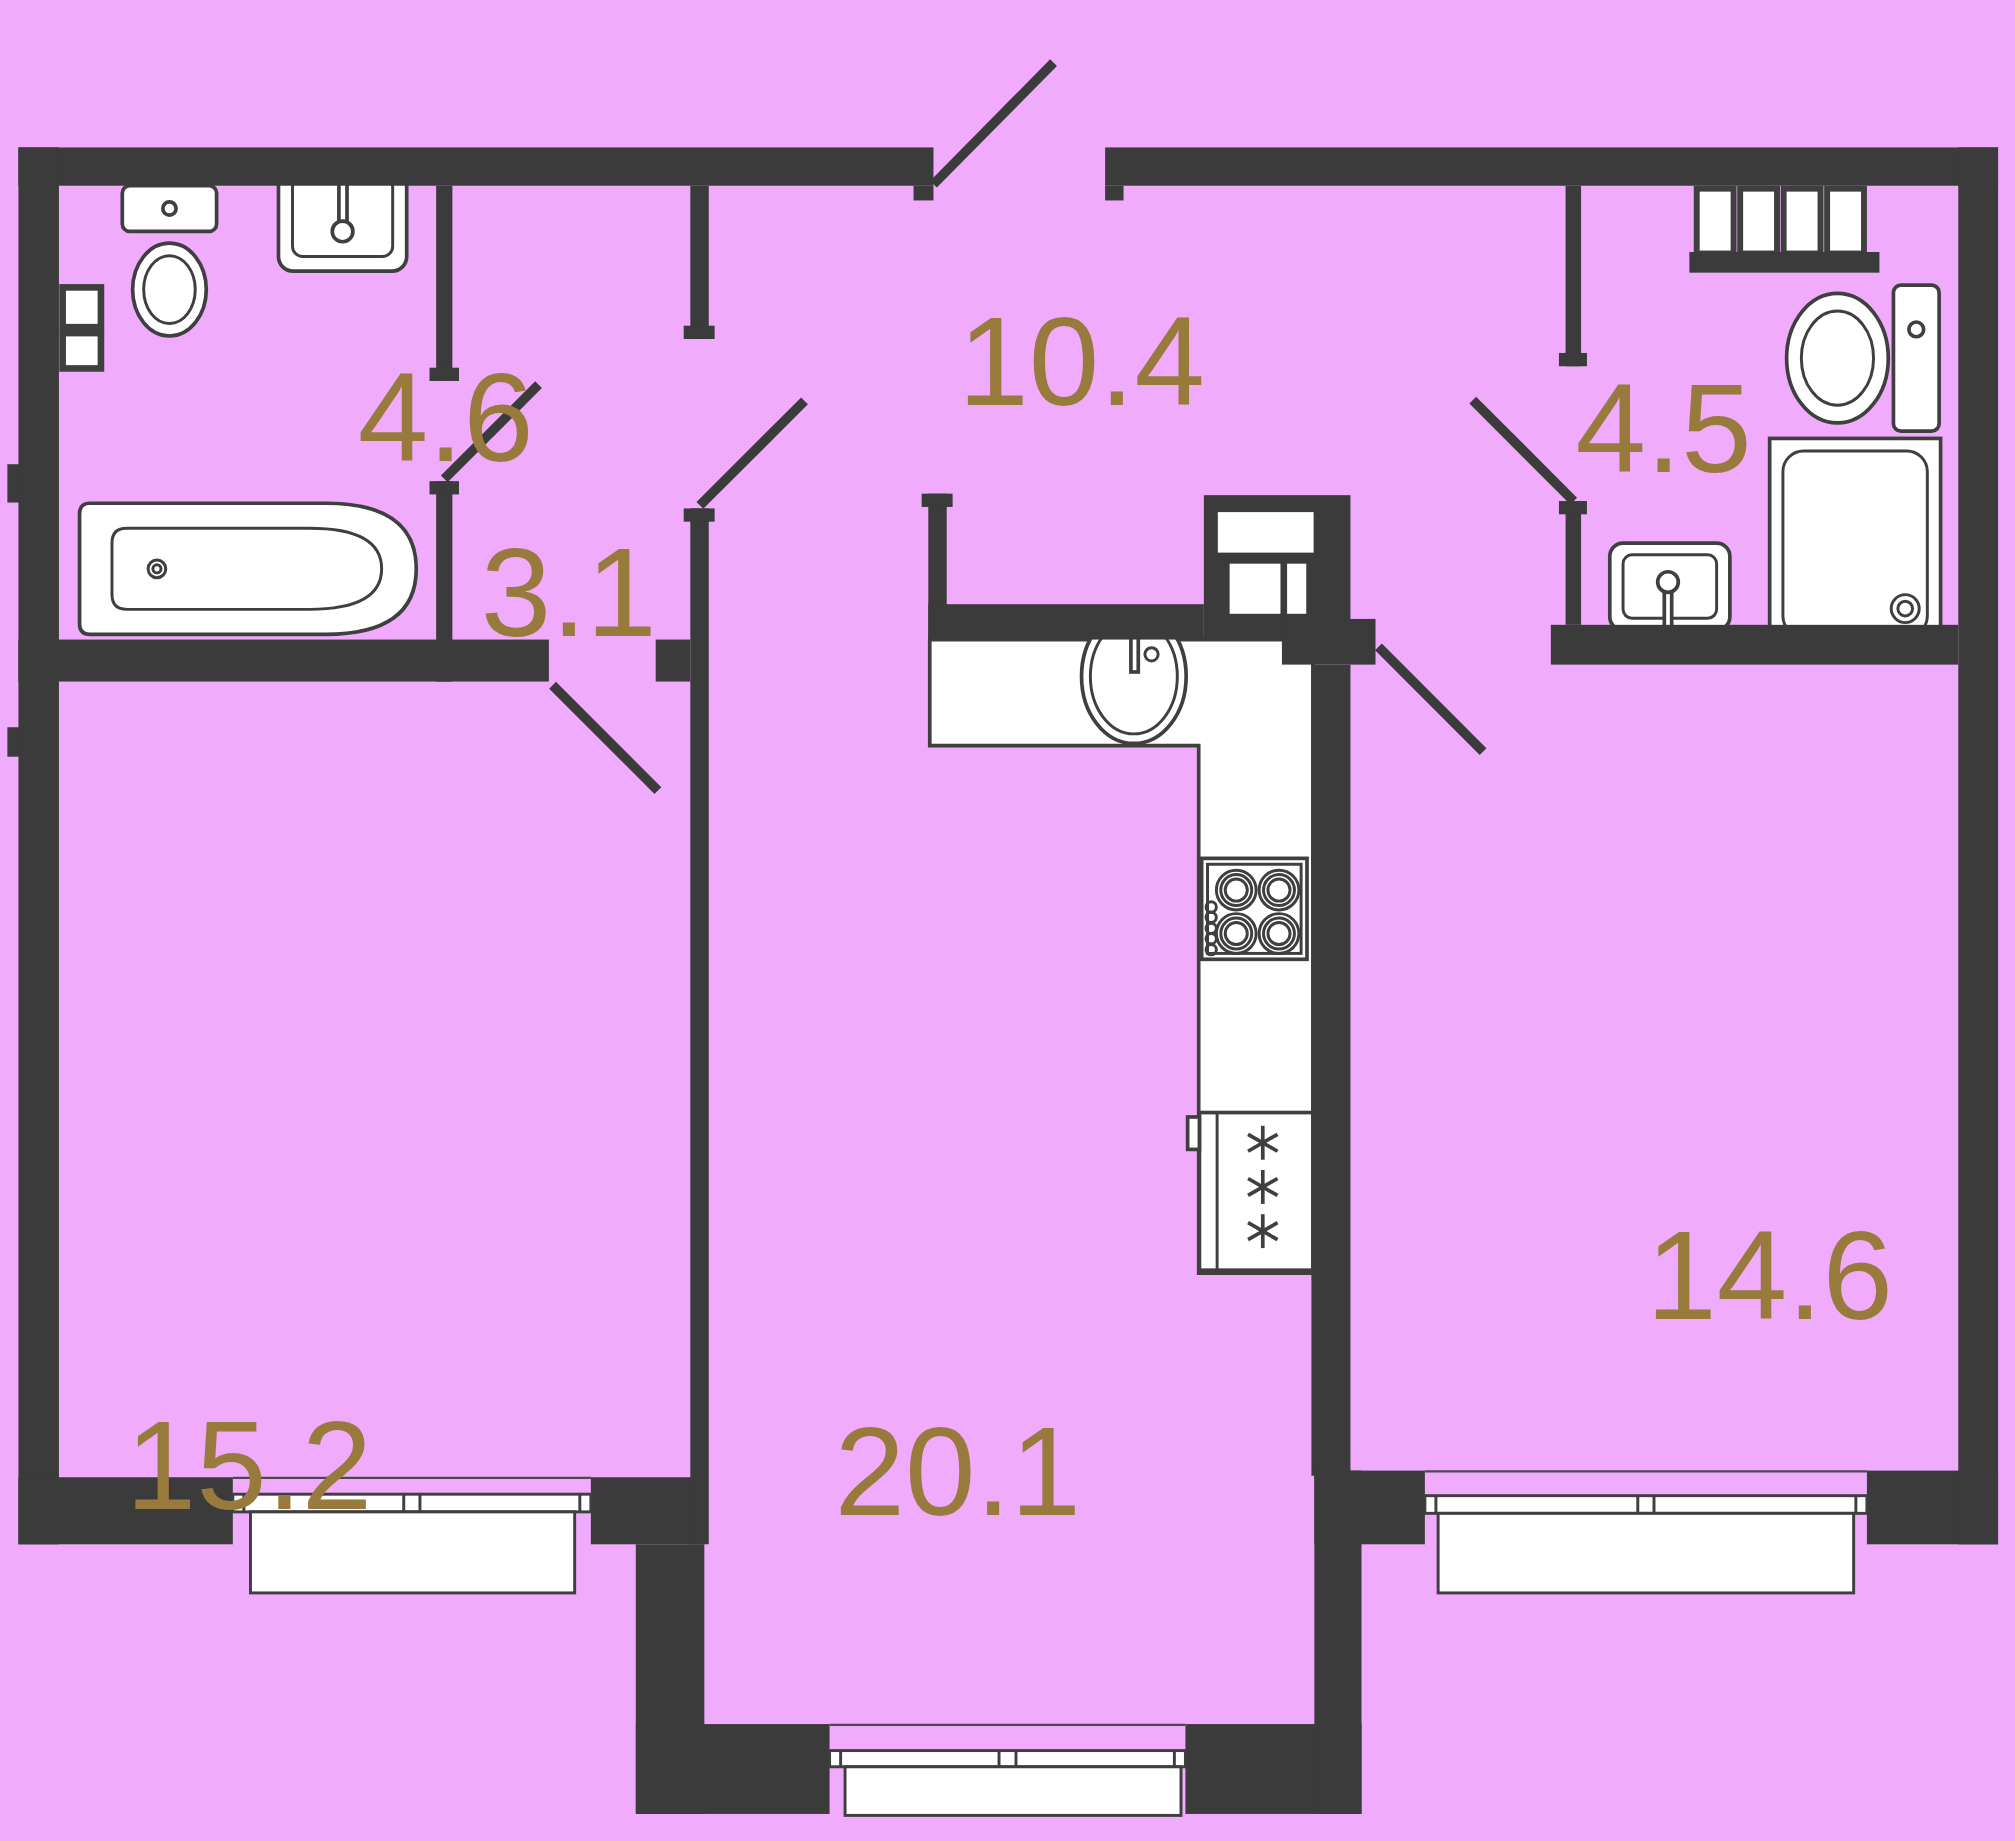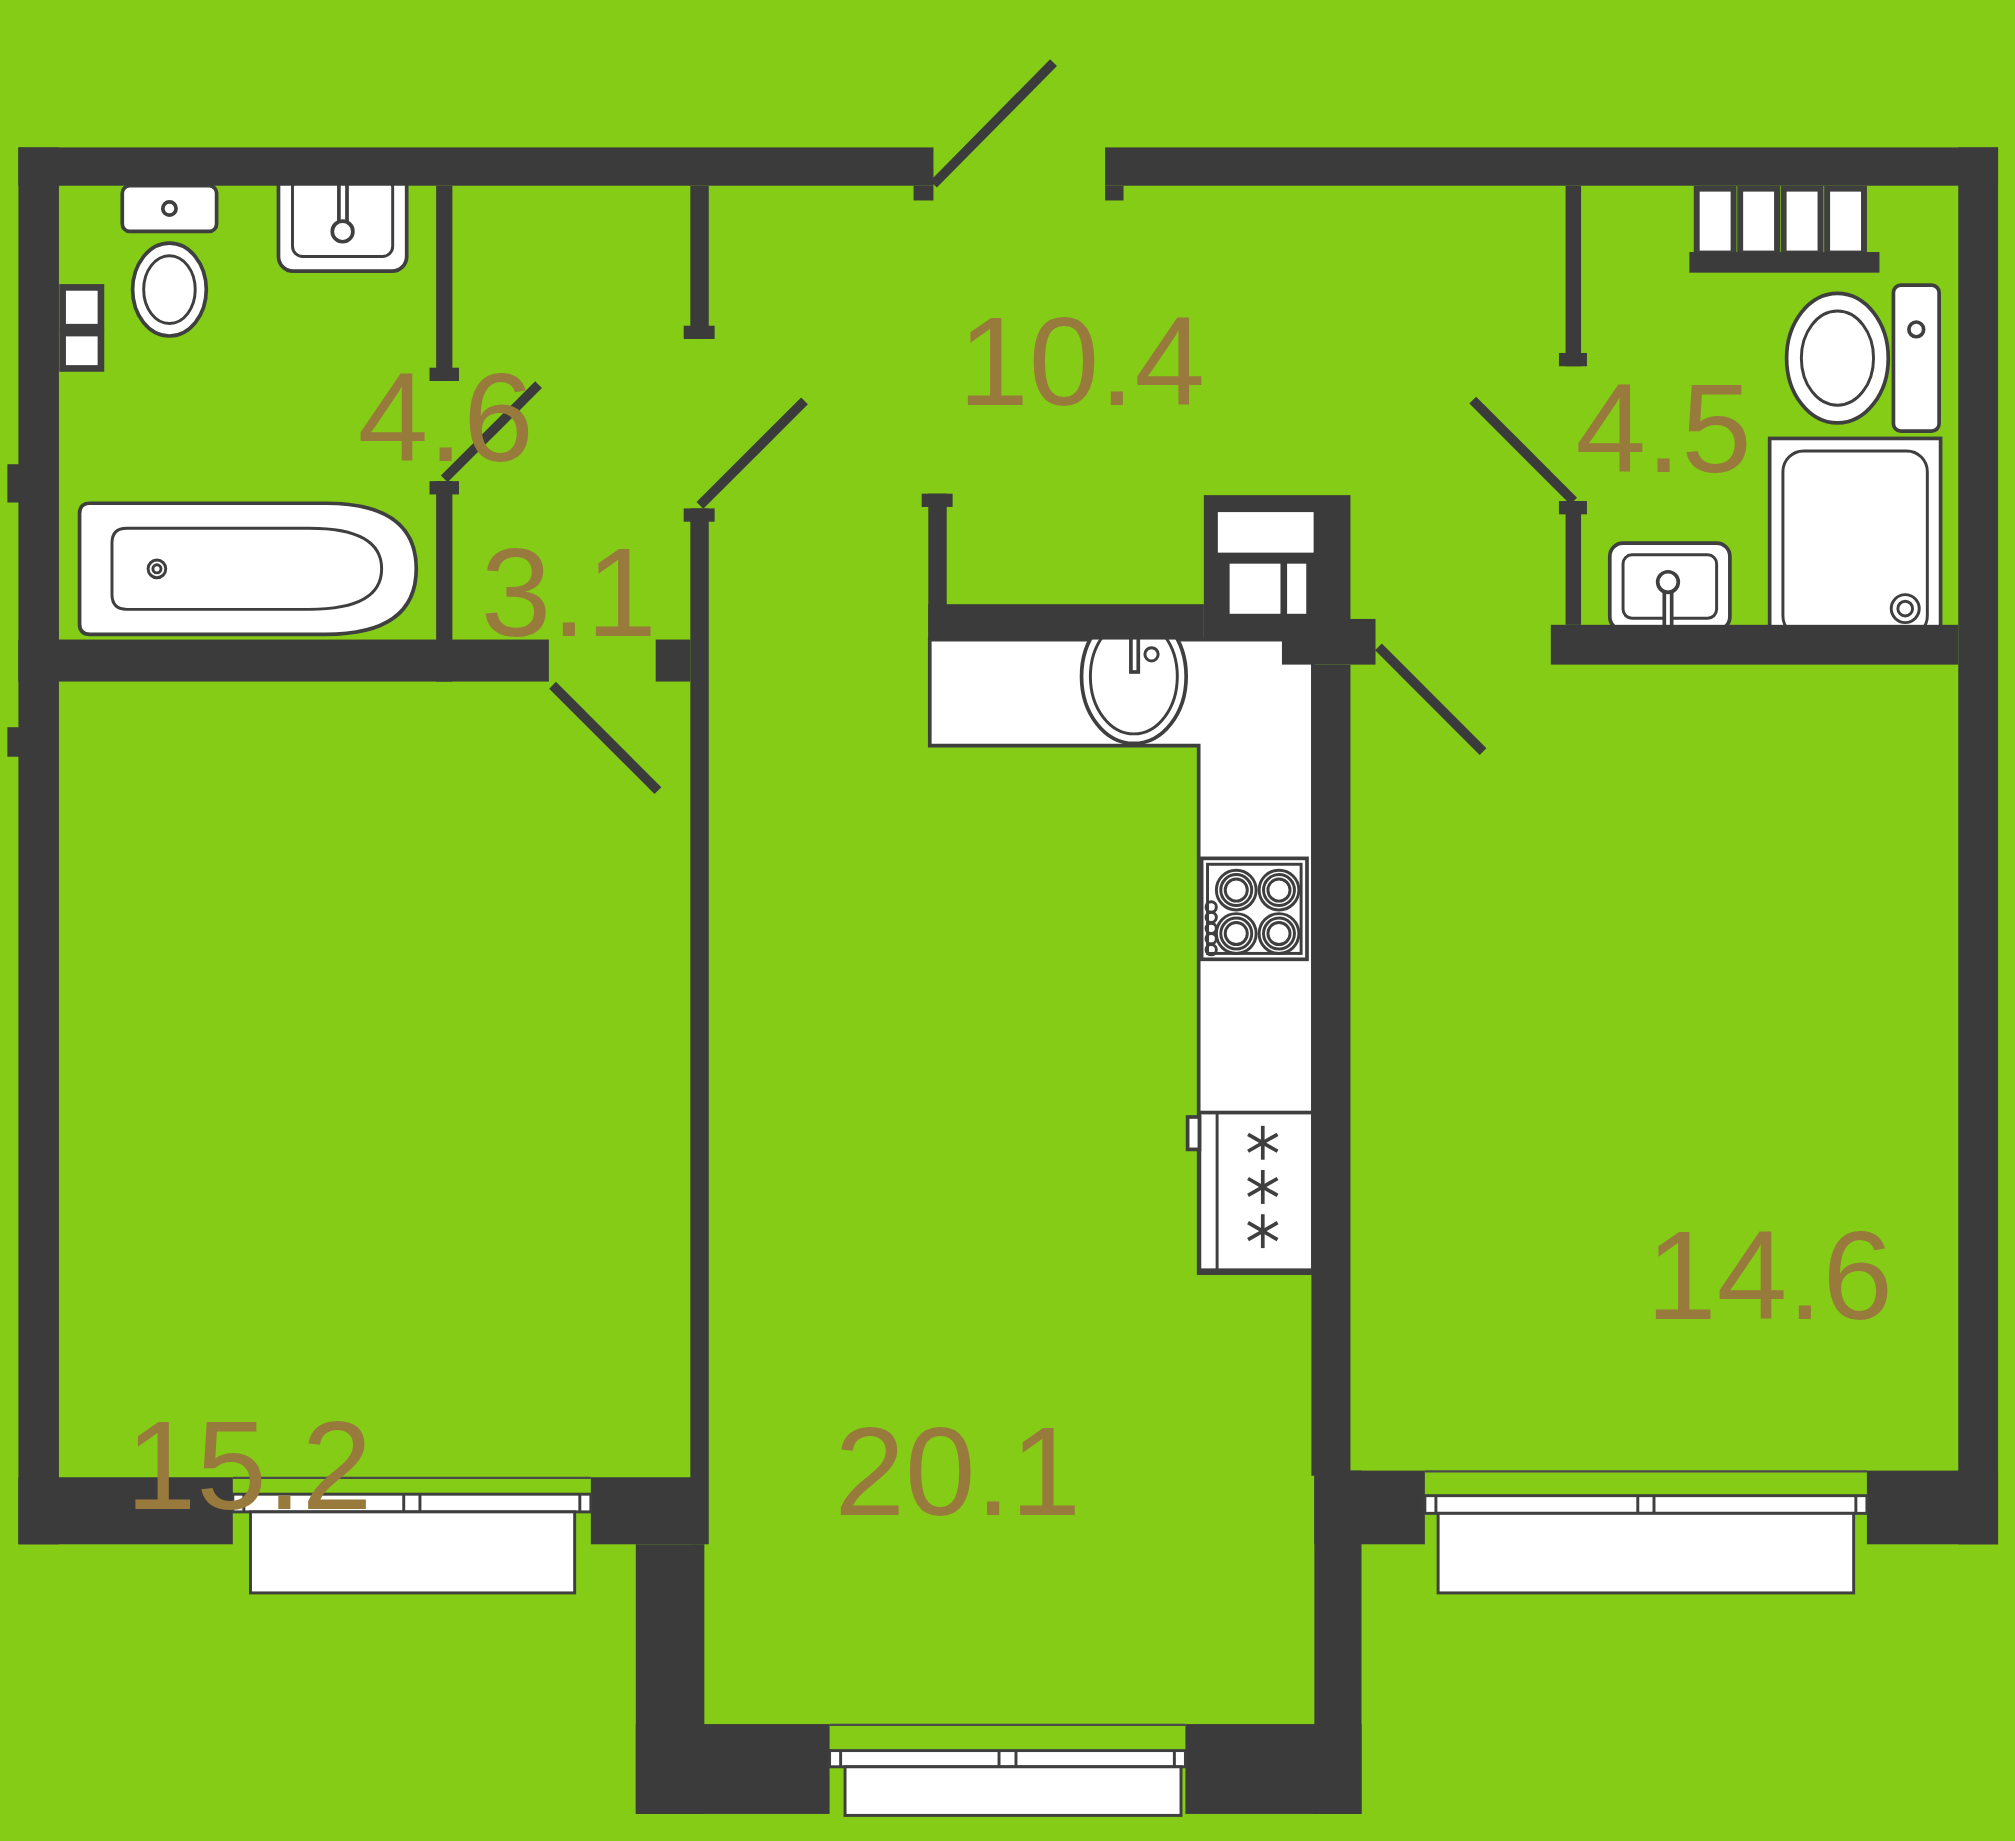--- a/index.html
+++ b/index.html
@@ -1,16 +1,16 @@
 <!DOCTYPE html>
 <html style="font-size:11.8px"><head>
 <meta charset="utf-8">
 <style>
   html,body{margin:0;padding:0;background:#ffffff;}
-  .plan{position:relative;width:2015px;height:1842px;background:#84cc16;overflow:hidden;}
+  .plan{position:relative;width:2015px;height:1842px;background:#f0abfc;overflow:hidden;}
   .plan svg{position:absolute;left:0;top:0;width:100%;height:100%;}
   .wall{fill:#3b3b3b;stroke:none;}
   .hole{fill:#ffffff;stroke:none;}
   .fx{fill:#ffffff;stroke:#3f3f3f;stroke-width:5;}
   .fxthin{fill:none;stroke:#3f3f3f;stroke-width:4;}
   .fxsolid{fill:#3b3b3b;stroke:none;}
   .boxfx{fill:#ffffff;stroke:#3f3f3f;stroke-width:9;}
   .sq{fill:#ffffff;stroke:#3f3f3f;stroke-width:8;}
   .door{stroke:#3b3b3b;stroke-width:13;fill:none;}
   .win{fill:#ffffff;stroke:#3f3f3f;stroke-width:4;}

